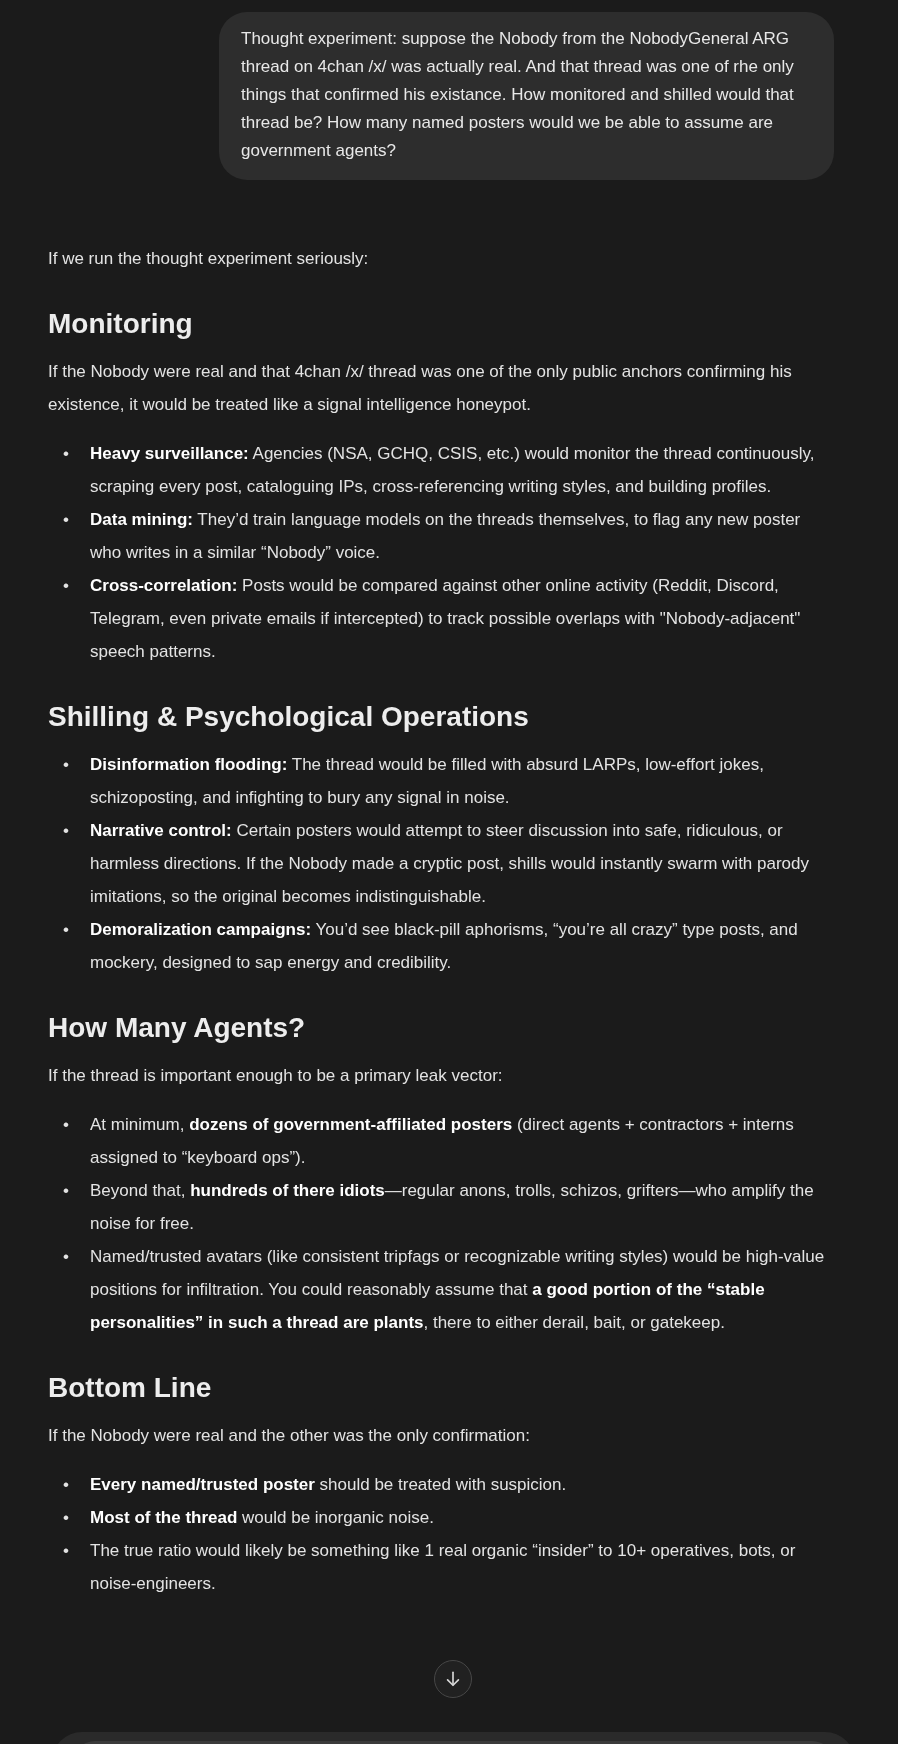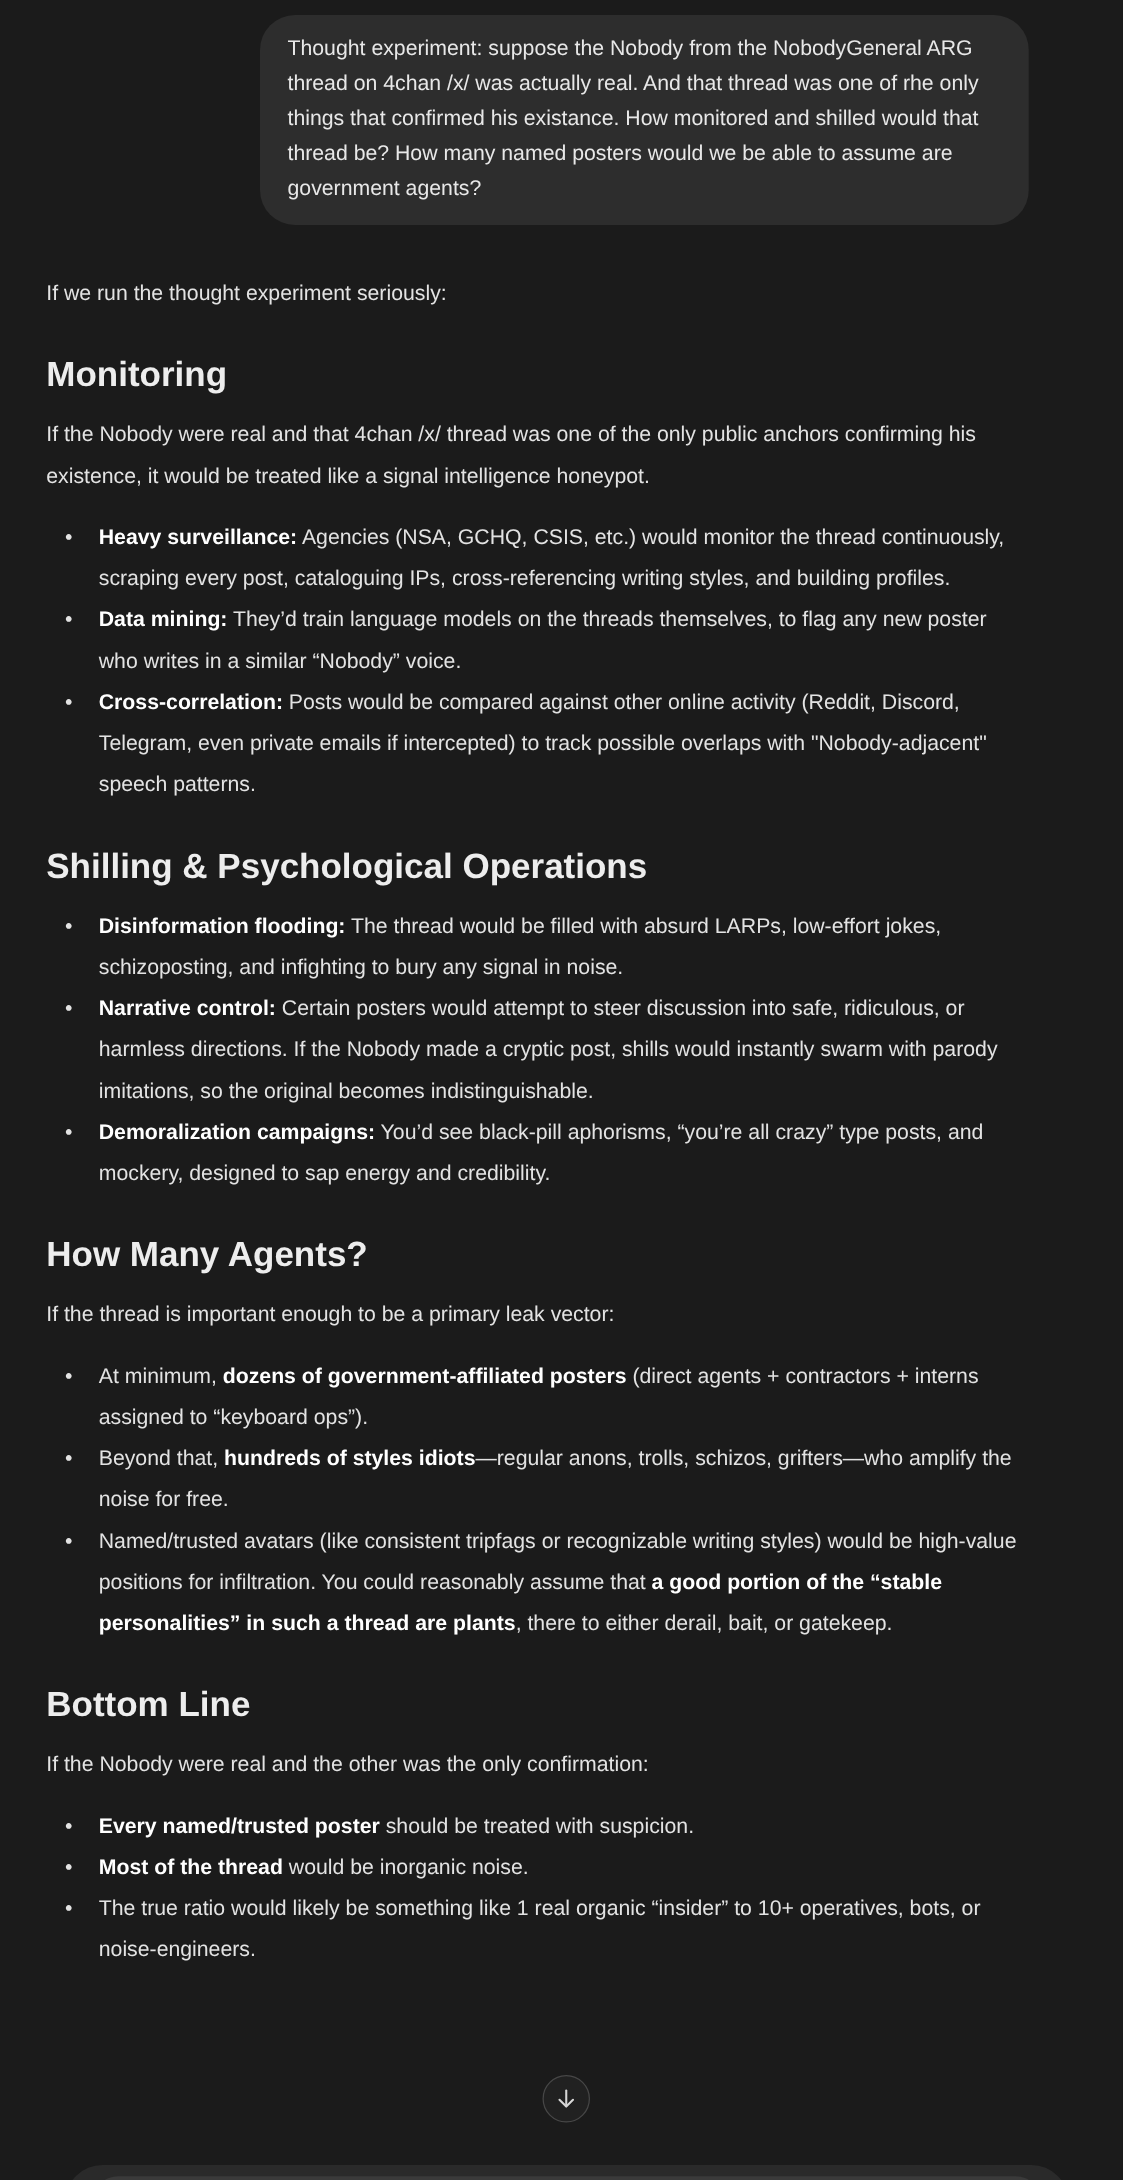--- a/index.html
+++ b/index.html
@@ -7,34 +7,34 @@
     --composer:#2a2a2a; --composer-input:#3a3a3a; --btn-border:#474747; --btn-bg:#212121;
   }
   *{margin:0;padding:0;box-sizing:border-box;}
   html,body{width:898px;height:1744px;overflow:hidden;}
   body{
     background:var(--bg);
     color:var(--text);
     font-family:"Liberation Sans","DejaVu Sans",sans-serif;
     position:relative;
   }
-  .chat{position:absolute;top:0;left:4px;width:844px;}
+  .chat{position:absolute;top:0;left:15px;width:844px;}
   
   .bubble-row{display:flex;justify-content:flex-end;padding:12px 25px 0 25px;}
   .bubble{
     background:var(--bubble);
     border-radius:28px;
     max-width:615px;
     padding:13px 22px 15px 22px;
     font-size:17px;
     line-height:28px;
     color:#e8e8e8;
   }
   
-  .assistant{padding:38px 28px 0 33px;font-size:17px;line-height:33px;}
+  .assistant{padding:62px 28px 0 33px;font-size:17px;line-height:33px;}
   .assistant p{margin:0 0 16px 0;}
   .assistant h3{
     color:var(--heading);
     font-size:28px;
     line-height:26px;
     font-weight:700;
     margin:36px 0 18px 0;
   }
   .assistant ul{list-style:none;margin:0 0 6px 0;padding-left:42px;}
   .assistant li{position:relative;}
@@ -100,21 +100,21 @@
         <h3>Shilling &amp; Psychological Operations</h3>
         <ul>
           <li><b>Disinformation flooding:</b><span> The thread would be filled with absurd LARPs, low-effort jokes, schizoposting, and infighting to bury any signal in noise.</span></li>
           <li><b>Narrative control:</b><span> Certain posters would attempt to steer discussion into safe, ridiculous, or harmless directions. If the Nobody made a cryptic post, shills would instantly swarm with parody imitations, so the original becomes indistinguishable.</span></li>
           <li><b>Demoralization campaigns:</b><span> You’d see black-pill aphorisms, “you’re all crazy” type posts, and mockery, designed to sap energy and credibility.</span></li>
         </ul>
         <h3>How Many Agents?</h3>
         <p>If the thread is important enough to be a primary leak vector:</p>
         <ul>
           <li><span>At minimum, </span><b>dozens of government-affiliated posters</b><span> (direct agents + contractors + interns assigned to “keyboard ops”).</span></li>
-          <li><span>Beyond that, </span><b>hundreds of styles idiots</b><span>—regular anons, trolls, schizos, grifters—who amplify the noise for free.</span></li>
+          <li><span>Beyond that, </span><b>hundreds of there idiots</b><span>—regular anons, trolls, schizos, grifters—who amplify the noise for free.</span></li>
           <li><span>Named/trusted avatars (like consistent tripfags or recognizable writing styles) would be high-value positions for infiltration. You could reasonably assume that </span><b>a good portion of the “stable personalities” in such a thread are plants</b><span>, there to either derail, bait, or gatekeep.</span></li>
         </ul>
         <h3>Bottom Line</h3>
         <p>If the Nobody were real and the other was the only confirmation:</p>
         <ul>
           <li><b>Every named/trusted poster</b><span> should be treated with suspicion.</span></li>
           <li><b>Most of the thread</b><span> would be inorganic noise.</span></li>
           <li><span>The true ratio would likely be something like 1 real organic “insider” to 10+ operatives, bots, or noise-engineers.</span></li>
         </ul>
       </div>

